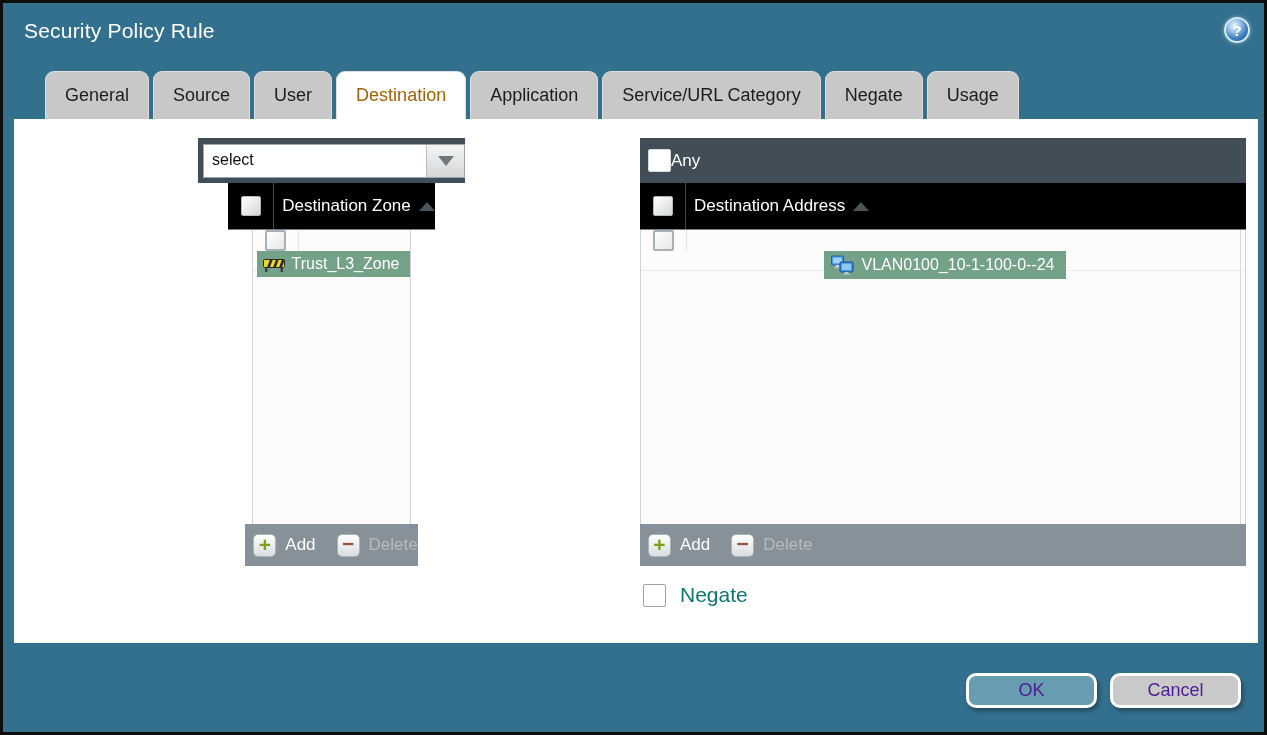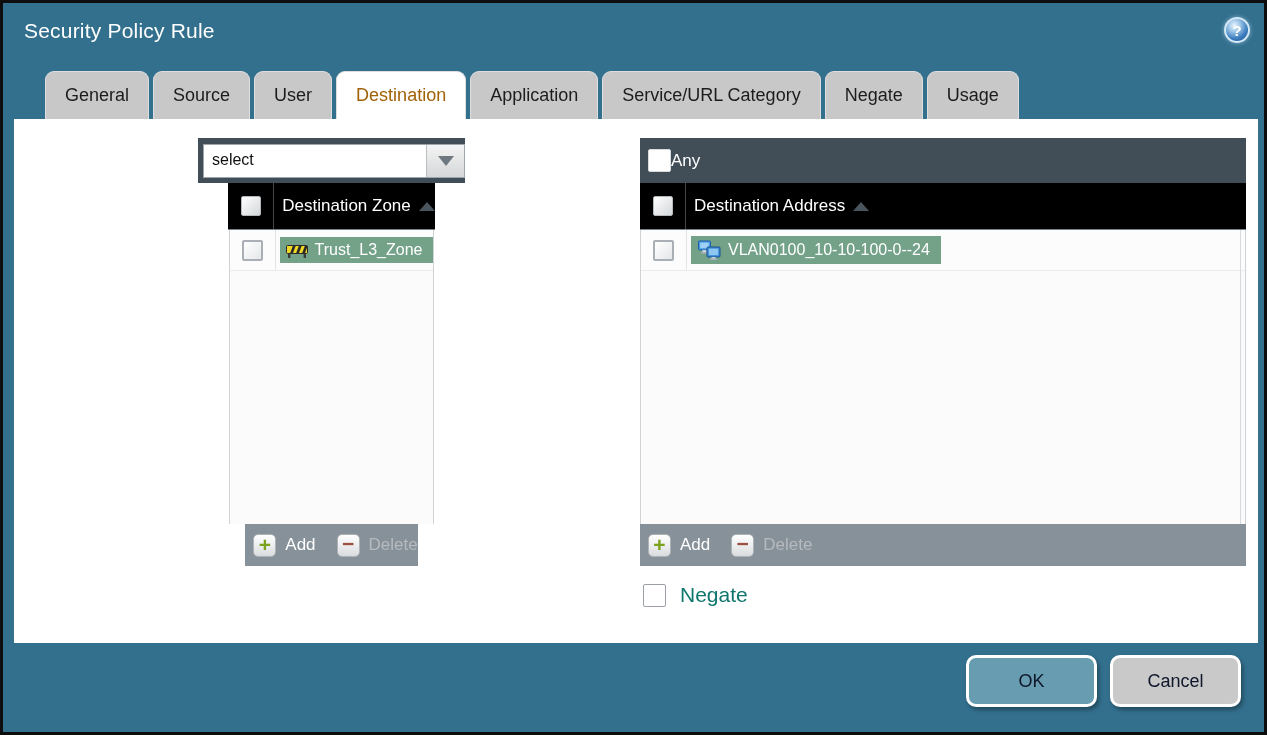--- a/index.html
+++ b/index.html
@@ -52,21 +52,21 @@
   .cb-any { width:23px; height:23px; background:#fff; border:1px solid #d7dbde; }
   .any-label { color:#fff; font-size:17px; }
 
   .col-header { height:47px; background:#000000; border-bottom:1px solid #75808a; flex:0 0 auto; display:flex; align-items:center; }
   .cb-cell { width:46px; display:flex; align-items:center; justify-content:center; align-self:stretch; border-right:1px solid rgba(255,255,255,.28); }
   .cb-head { width:20px; height:20px; background:linear-gradient(135deg,#ffffff,#d4d7d9); border:1px solid #b3b8bc; }
   .col-label { color:#fff; font-size:17px; margin-left:8px; display:flex; align-items:center; gap:8px; }
   .sort-up { width:0; height:0; border-left:8px solid transparent; border-right:8px solid transparent; border-bottom:9px solid #4a545c; display:inline-block; }
 
   .rows { flex:1 1 auto; background:#fbfbfb; border-left:1px solid #cfd3d6; border-right:1px solid #cfd3d6; position:relative; overflow:hidden; }
-  .row { height:41px; display:flex; align-items:center; background:#fcfcfc; border-bottom:1px solid #ececec; }
+  .row { height:41px; display:flex; align-items:center; background:#fcfcfc; border-bottom:1px solid #ececec;flex-direction:column; }
   .row .cb-cell { border-right:1px solid #e2e4e6; }
   .cb-row { width:21px; height:21px; background:linear-gradient(135deg,#ffffff,#e4e7e9); border:2px solid #a9afb4; }
   .tag {
     margin-left:4px; display:inline-flex; align-items:center; gap:7px;
     background:#74a289; color:#fff; font-size:16px; padding:4px 11px 4px 6px; cursor:pointer;
   }
   .scrolltrack { position:absolute; top:0; right:4px; width:1px; height:100%; background:#d7dadc; }
 
   .panel-footer { height:42px; background:#879199; flex:0 0 auto; display:flex; align-items:center; gap:9px; padding-left:8px; }
   .icon-btn {
@@ -79,22 +79,22 @@
   .add-label { color:#fff; margin-right:12px; }
   .del-label { color:#b6bbbf; }
   .delete-btn-group { display:flex; align-items:center; gap:9px; }
 
   .negate-row { position:absolute; left:629px; top:464px; display:flex; align-items:center; gap:14px; }
   .cb-negate { width:23px; height:23px; background:#fff; border:1px solid #9aa0a5; }
   .negate-label { font-size:21px; color:#0f766e; }
 
   
   .btn {
-    position:absolute; top:652px; width:131px; height:52px; border-radius:10px;
-    border:3px solid #fff; font-size:18px; color:#0f172a; font-family:"Liberation Sans",sans-serif;
+    position:absolute; top:670px; width:131px; height:35px; border-radius:10px;
+    border:3px solid #fff; font-size:18px; color:#4c1d95; font-family:"Liberation Sans",sans-serif;
     cursor:pointer; box-shadow:2px 3px 4px rgba(0,0,0,.35); display:flex; align-items:center; justify-content:center;
   }
   .btn-ok { left:963px; background:#689cb1; }
   .btn-cancel { left:1107px; background:#c9c9c9; }
 </style>
 </head>
 <body>
 
 <div class="dialog">
 
@@ -187,21 +187,21 @@
             <svg width="24" height="20" viewBox="0 0 24 20">
               <rect x="1.5" y="1" width="12" height="9" rx="1" fill="#4a9be0" stroke="#1d5fa8" stroke-width="1"></rect>
               <rect x="3.2" y="2.6" width="8.6" height="5.6" fill="#9fd0f5"></rect>
               <rect x="5.5" y="10" width="4" height="2" fill="#c9d2d9"></rect>
               <rect x="4" y="12" width="7" height="1.6" rx="0.8" fill="#aab6bf"></rect>
               <rect x="10" y="7" width="13" height="10" rx="1" fill="#3f8fd6" stroke="#174f92" stroke-width="1"></rect>
               <rect x="11.8" y="8.7" width="9.4" height="6.4" fill="#8ec6f2"></rect>
               <rect x="14.5" y="17" width="4" height="1.6" fill="#c9d2d9"></rect>
               <rect x="13" y="18.4" width="7" height="1.6" rx="0.8" fill="#aab6bf"></rect>
             </svg>
-            <span>VLAN0100_10-10-100-0--24</span>
+            <span>VLAN0100_10-1-100-0--24</span>
           </div>
         </div>
         <div class="scrolltrack"></div>
       </div>
       <div class="panel-footer">
         <div class="icon-btn">
           <span class="plus-glyph">+</span>
         </div>
         <span class="btn-label add-label">Add</span>
         <div class="delete-btn-group">

